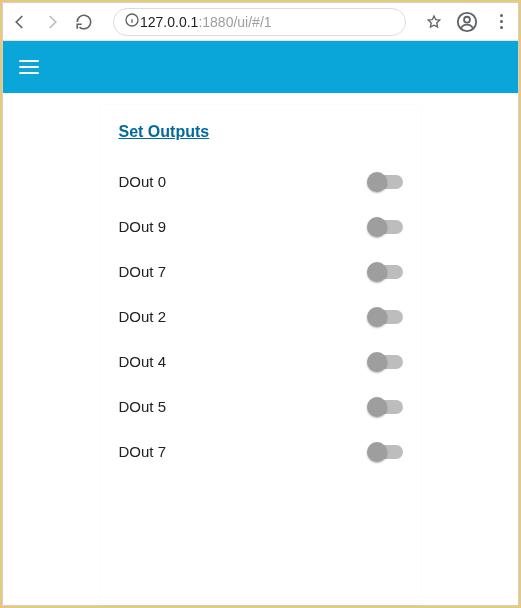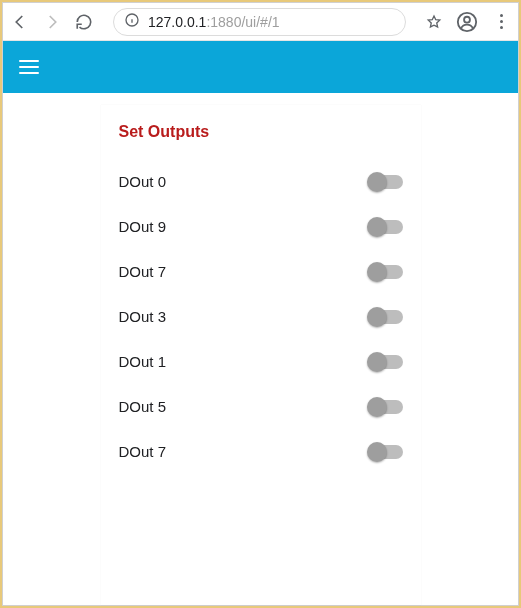--- a/index.html
+++ b/index.html
@@ -3,36 +3,36 @@
   <meta charset="utf-8">
   <style>
     * { margin:0; padding:0; box-sizing:border-box; font-family:Arial,Helvetica,sans-serif; }
     body { width:521px; height:608px; background:#e8c97a; padding:2px; }
     .window { width:100%; height:100%; background:#fff; display:flex; flex-direction:column; border:1px solid #d0d0d0; }
     
     .chrome-bar { height:38px; display:flex; align-items:center; padding:0 8px; gap:14px; border-bottom:1px solid #e5e5e5; }
     .nav-icn { width:18px; height:18px; display:flex; align-items:center; justify-content:center; color:#5f6368; cursor:pointer; }
     .nav-icn.disabled { color:#bdbdbd; cursor:default; }
     .nav-icn svg { width:18px; height:18px; }
-    .omnibox { flex:1; height:28px; border:1px solid #dcdcdc; border-radius:14px; display:flex; align-items:center; padding:0 10px; gap:8px; color:#5f6368; margin:0 6px; }
+    .omnibox { flex:1; height:28px; border:1px solid #dcdcdc; border-radius:14px; display:flex; align-items:center; padding:0 10px; color:#5f6368; margin:0 6px; }
     .omnibox .url { font-size:14px; color:#202124; white-space:nowrap; overflow:hidden; }
     .omnibox .url .dim { color:#9e9e9e; }
     .star-icn, .profile-icn, .menu-dots { color:#5f6368; cursor:pointer; display:flex; align-items:center; justify-content:center; }
     .star-icn svg, .info-icn svg { width:16px; height:16px; }
     .profile-icn svg { width:22px; height:22px; }
     .menu-dots { width:18px; display:flex; flex-direction:column; gap:3px; align-items:center; }
     .menu-dots span { width:3px; height:3px; background:#5f6368; border-radius:50%; }
     
     .app { flex:1; display:flex; flex-direction:column; background:#fff; }
     .app-header { height:52px; background:#0ba6d9; display:flex; align-items:center; padding:0 16px; }
     .hamburger { display:flex; flex-direction:column; gap:4px; cursor:pointer; }
     .hamburger span { width:20px; height:2px; background:#fff; border-radius:1px; }
     .app-body { flex:1; background:#fff; display:flex; justify-content:center; padding-top:12px; }
     .card { width:320px; background:#fff; box-shadow:0 0 1px rgba(0,0,0,0.08); padding:8px 0 18px 0; }
-    .card-title { color:#b91c1c; font-weight:bold; font-size:16px; padding:10px 18px 18px 18px; }
+    .card-title { color:#0369a1; font-weight:bold; font-size:16px; padding:10px 18px 18px 18px;text-decoration:underline; }
     .row { display:flex; align-items:center; justify-content:space-between; padding:14px 18px;text-align:center; }
     .row-label { font-size:15px; color:#202124; }
     
     .switch { width:34px; height:14px; background:#bdbdbd; border-radius:10px; position:relative; cursor:pointer; }
     .switch .knob { position:absolute; left:-2px; top:-3px; width:20px; height:20px; background:#9e9e9e; border-radius:50%; box-shadow:0 1px 2px rgba(0,0,0,0.3); }
   </style>
 </head>
 <body>
 
 <div class="window">
@@ -107,27 +107,27 @@
                 <div class="knob"></div>
               </div>
             </div>
             <div class="row">
               <div class="row-label">DOut 7</div>
               <div class="switch">
                 <div class="knob"></div>
               </div>
             </div>
             <div class="row">
-              <div class="row-label">DOut 3</div>
+              <div class="row-label">DOut 2</div>
               <div class="switch">
                 <div class="knob"></div>
               </div>
             </div>
             <div class="row">
-              <div class="row-label">DOut 1</div>
+              <div class="row-label">DOut 4</div>
               <div class="switch">
                 <div class="knob"></div>
               </div>
             </div>
             <div class="row">
               <div class="row-label">DOut 5</div>
               <div class="switch">
                 <div class="knob"></div>
               </div>
             </div>

